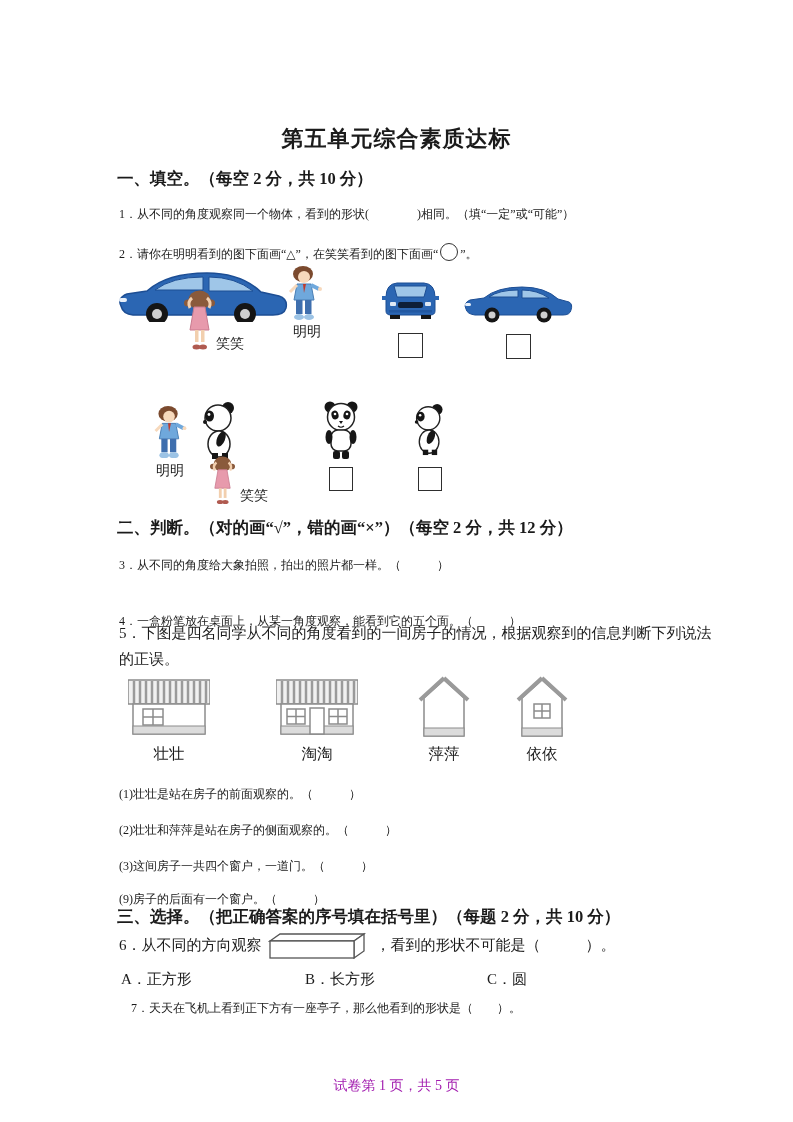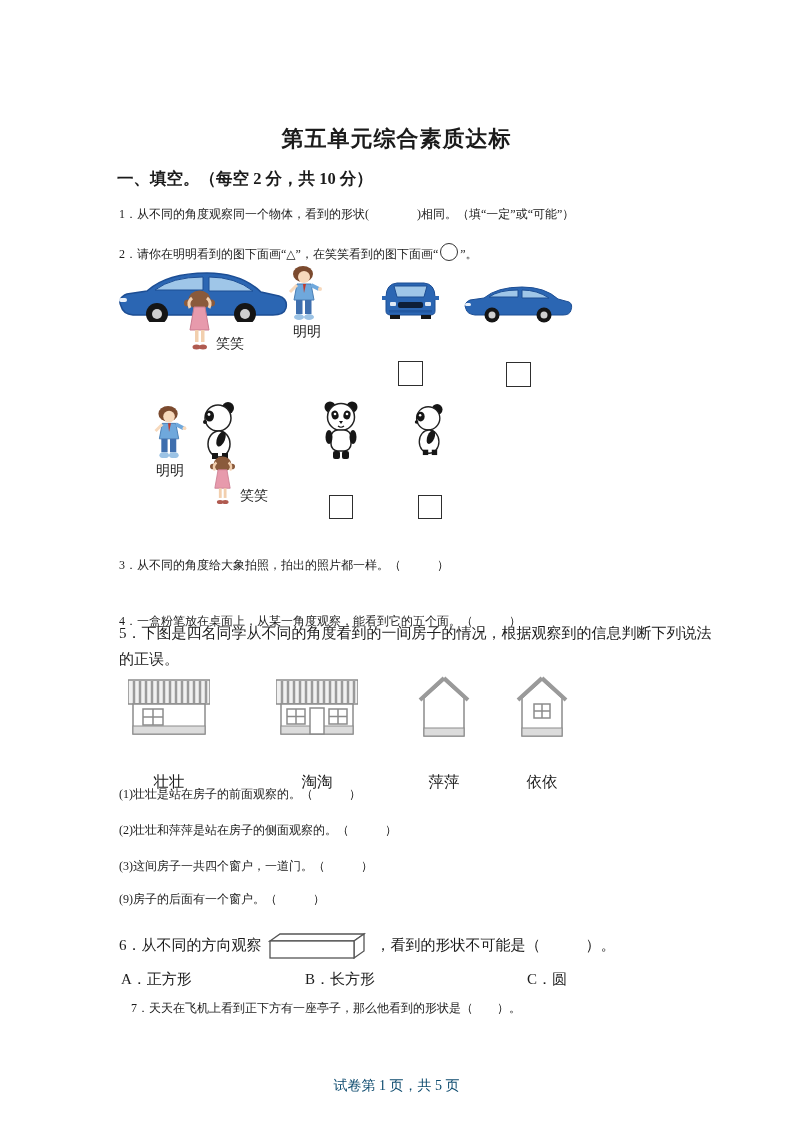--- a/index.html
+++ b/index.html
@@ -10,37 +10,37 @@
     color:#1b1b1b;
   }
   .abs{position:absolute;}
   .title{
     position:absolute;top:124px;left:0;right:0;text-align:center;
     font-size:22px;font-weight:bold;letter-spacing:1px;margin:0;
   }
   .sec-heading{font-size:16.5px;font-weight:bold;white-space:nowrap;}
   .qline{font-size:12px;white-space:nowrap;}
   .qwrap{font-size:15px;line-height:26px;}
-  .figcol{display:flex;flex-direction:column;align-items:center;gap:28px;}
+  .figcol{display:flex;flex-direction:column;align-items:center;}
   .answer-box{
     width:25px;height:25px;border:1.5px solid #2e2e2e;background:#fff;
     box-sizing:border-box;
   }
   .char-label{font-size:14px;white-space:nowrap;}
   .house-label{font-size:15.5px;margin-top:2px;}
   .circle-glyph{
     display:inline-block;width:16px;height:16px;border:1.5px solid #333;
     border-radius:50%;vertical-align:-3px;margin:0 2px;
   }
   .q6row{display:flex;align-items:center;font-size:15px;white-space:nowrap;}
   .q6row svg{margin:0 6px;}
   .options span{position:absolute;font-size:15px;white-space:nowrap;}
   .footer{
     position:absolute;top:1077px;left:0;right:0;text-align:center;
-    font-size:14px;color:#0c4a6e;
+    font-size:14px;color:#a21caf;
   }
 </style>
 </head>
 <body>
 
 <div class="page">
 
   <h1 class="title">第五单元综合素质达标</h1>
 
   <div class="abs sec-heading" style="left:117px;top:168px;">一、填空。（每空 2 分，共 10 分）</div>
@@ -186,20 +186,21 @@
       <circle cx="8" cy="12.5" r="1.4" fill="#fff"></circle>
       <circle cx="4" cy="20" r="2" fill="#161616"></circle>
       <ellipse cx="18" cy="42" rx="11" ry="13" fill="#ffffff" stroke="#222" stroke-width="1.5"></ellipse>
       <ellipse cx="20" cy="37" rx="4" ry="8" fill="#161616" transform="rotate(22 20 37)"></ellipse>
       <rect x="11" y="51" width="6" height="6" fill="#161616"></rect>
       <rect x="21" y="51" width="6" height="6" fill="#161616"></rect>
     </svg>
     <div class="answer-box" style="margin-top:8px;width:24px;height:24px;"></div>
   </div>
 
+  <div class="abs sec-heading" style="left:117px;top:517px;">二、判断。（对的画“√”，错的画“×”）（每空 2 分，共 12 分）</div>
   <div class="abs qline" style="left:119px;top:557px;">3．从不同的角度给大象拍照，拍出的照片都一样。（　　　）</div>
   <div class="abs qline" style="left:119px;top:594px;margin-top:19px;">4．一盒粉笔放在桌面上，从某一角度观察，能看到它的五个面。（　　　）</div>
   <div class="abs qwrap" style="left:119px;top:620px;width:600px;">5．下图是四名同学从不同的角度看到的一间房子的情况，根据观察到的信息判断下列说法的正误。</div>
 
   <div class="abs figcol" style="left:128px;top:678px;width:82px;">
     <svg width="82" height="64" viewBox="0 0 82 64">
       <rect x="0" y="2" width="82" height="24" fill="#f0f0f0" stroke="#8c8c8c" stroke-width="1.5"></rect>
       <path d="M6 3V25M12 3V25M18 3V25M24 3V25M30 3V25M36 3V25M42 3V25M48 3V25M54 3V25M60 3V25M66 3V25M72 3V25M78 3V25" stroke="#9a9a9a" stroke-width="2.5"></path>
       <rect x="5" y="26" width="72" height="30" fill="#fff" stroke="#8c8c8c" stroke-width="1.5"></rect>
       <rect x="5" y="48" width="72" height="8" fill="#dcdcdc" stroke="#8c8c8c"></rect>
@@ -239,34 +240,35 @@
       <path d="M26,28 V42 M18,35 H34" stroke="#8c8c8c" stroke-width="1.5"></path>
     </svg>
     <span class="house-label">依依</span>
   </div>
 
   <div class="abs qline" style="left:119px;top:786px;">(1)壮壮是站在房子的前面观察的。（　　　）</div>
   <div class="abs qline" style="left:119px;top:822px;">(2)壮壮和萍萍是站在房子的侧面观察的。（　　　）</div>
   <div class="abs qline" style="left:119px;top:858px;">(3)这间房子一共四个窗户，一道门。（　　　）</div>
   <div class="abs qline" style="left:119px;top:891px;">(9)房子的后面有一个窗户。（　　　）</div>
 
+  <div class="abs sec-heading" style="left:117px;top:906px;">三、选择。（把正确答案的序号填在括号里）（每题 2 分，共 10 分）</div>
 
   <div class="abs q6row" style="left:119px;top:932px;">
     <span>6．从不同的方向观察</span>
     <svg width="102" height="27" viewBox="0 0 102 27">
       <polygon points="2,9 12,2 96,2 86,9" fill="#fff" stroke="#555" stroke-width="1.3"></polygon>
       <polygon points="86,9 96,2 96,19 86,26" fill="#fff" stroke="#555" stroke-width="1.3"></polygon>
       <rect x="2" y="9" width="84" height="17" fill="#fff" stroke="#555" stroke-width="1.3"></rect>
     </svg>
     <span>，看到的形状不可能是（　　　）。</span>
   </div>
 
   <div class="options">
     <span style="left:121px;top:970px;">A．正方形</span>
     <span style="left:305px;top:970px;">B．长方形</span>
-    <span style="left:487px;top:970px;margin-left:40px;">C．圆</span>
+    <span style="left:487px;top:970px;">C．圆</span>
   </div>
 
   <div class="abs qline" style="left:131px;top:1000px;text-align:center;">7．天天在飞机上看到正下方有一座亭子，那么他看到的形状是（　　）。</div>
 
   <div class="footer">试卷第 1 页，共 5 页</div>
 
 </div>
 
 </body></html>

